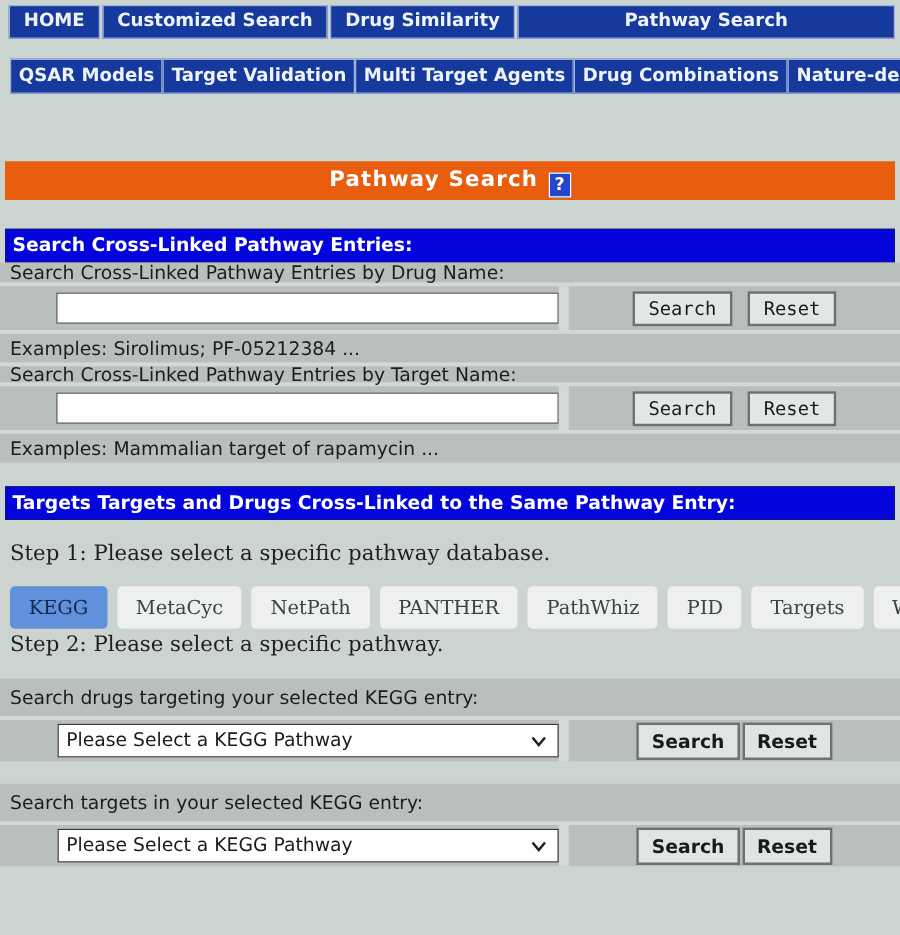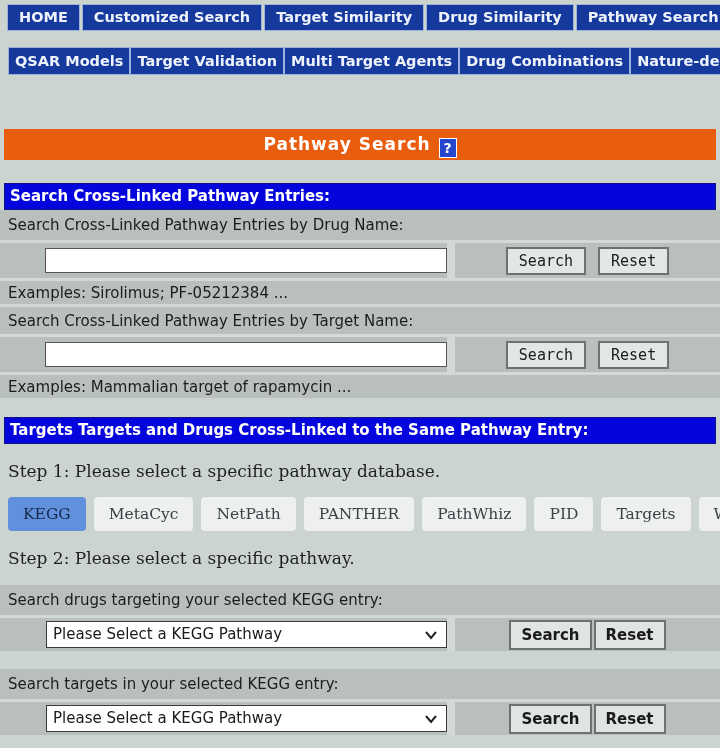--- a/index.html
+++ b/index.html
@@ -72,21 +72,21 @@
   
   .grid { margin: 0 0 0 0; }
   .row {
     background: #b9c0bc;
     border-top: 3px solid #d3dad6;
     display: flex;
     align-items: center;
   }
   .row.no-top { border-top: none; }
   .grid .row:first-child { border-top: none; }
-  .row-label { height: 30px; font-size: 15px; padding-left: 8px; font-weight: 500; }
+  .row-label { height: 16px; font-size: 15px; padding-left: 8px; font-weight: 500; }
   .row-example { height: 26px; font-size: 15px; padding-left: 8px; font-weight: 500; }
   .row-field { height: 38px; padding: 0; }
   .cell-left { width: 447px; height: 100%; display: flex; align-items: center; }
   .cell-div { width: 8px; height: 100%; background: #d3dad6; }
   .cell-right { flex: 1; height: 100%; display: flex; align-items: center; justify-content: center; }
 
   .text-input {
     width: 448px; height: 25px;
     margin-left: 45px;
     border: 1px solid #555;
@@ -124,21 +124,21 @@
   
   .step-text {
     font-family: "DejaVu Serif", "Liberation Serif", serif;
     font-size: 17px;
     color: #1f1f1f;
     margin-left: 8px;
     height: 26px;
     line-height: 26px;
   }
   .step1 { margin-top: 14px; }
-  .step2 { margin-top: 14px; }
+  .step2 { }
 
   .tabs { display: flex; margin: 13px 8px 0 8px; height: 34px; gap: 8px; }
   .tab {
     font-family: "DejaVu Serif", "Liberation Serif", serif;
     font-size: 15.5px;
     color: #3c4146;
     background: #edf0ee;
     border-radius: 4px;
     line-height: 34px;
     padding: 0 15px;
@@ -166,21 +166,20 @@
     cursor: pointer;
   }
   .select-box svg { position: absolute; right: 8px; top: 7px; }
 </style>
 </head>
 <body>
 
 <div class="nav1">
   <div class="nav-item">HOME</div>
   <div class="nav-item">Customized Search</div>
-  <div class="nav-item">Target Similarity</div>
   <div class="nav-item">Drug Similarity</div>
   <div class="nav-item active">Pathway Search</div>
 </div>
 
 <div class="nav2">
   <div class="nav-item">QSAR Models</div>
   <div class="nav-item">Target Validation</div>
   <div class="nav-item">Multi Target Agents</div>
   <div class="nav-item">Drug Combinations</div>
   <div class="nav-item">Nature-derived Drugs</div>

